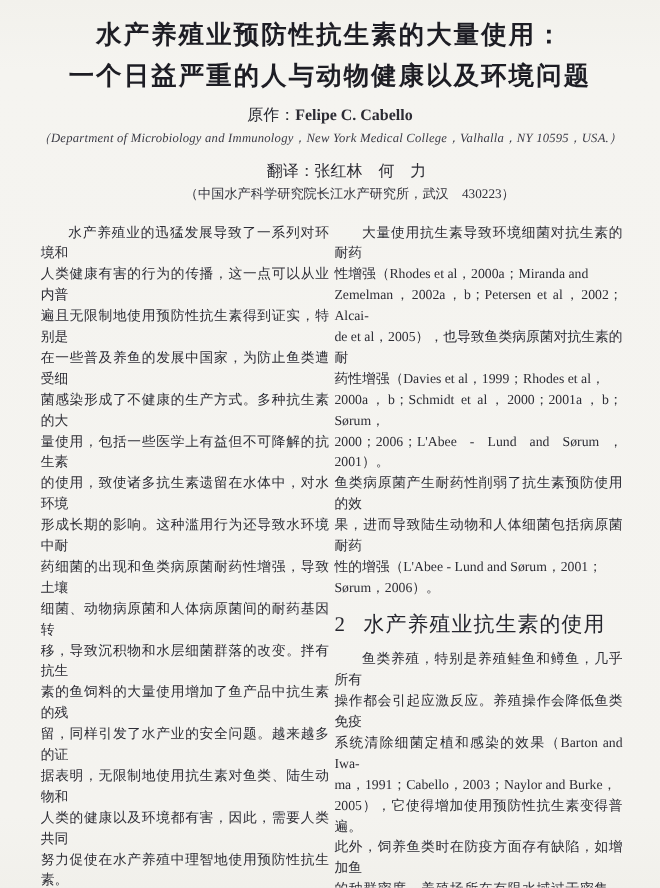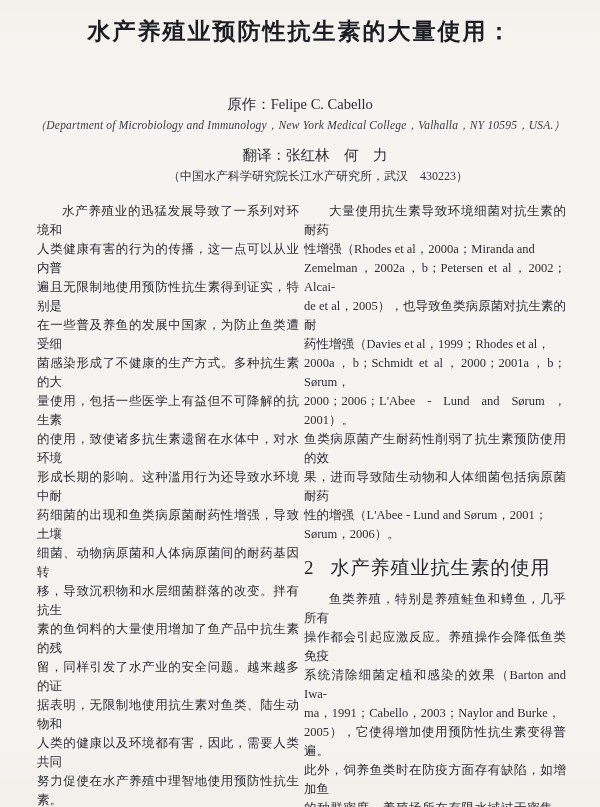--- a/index.html
+++ b/index.html
@@ -36,21 +36,21 @@
   .byline {
     position: absolute;
     top: 95px;
     left: 0;
     right: 0;
     text-align: center;
     font-size: 14.5px;
     color: #2c2c34;
   }
   .byline .en-name {
-    font-weight: 400;
+    font-weight: 700;
   }
   .affil-en {
     position: absolute;
     top: 118px;
     left: 0;
     right: 0;
     text-align: center;
     font-size: 11.5px;
     font-style: italic;
     color: #3a3a44;
@@ -104,20 +104,21 @@
     margin-right: 16px;
   }
 </style>
 </head>
 <body>
 
 <div class="page">
 
   <div class="title-block">
     <div class="title-line">水产养殖业预防性抗生素的大量使用：</div>
+    <div class="title-line">一个日益严重的人与动物健康以及环境问题</div>
   </div>
 
   <div class="byline">
     <span>原作：</span><span class="en-name">Felipe C. Cabello</span>
   </div>
 
   <div class="affil-en">（Department of Microbiology and Immunology，New York Medical College，Valhalla，NY 10595，USA.）</div>
 
   <div class="translator">
     <span>翻译：</span><span>张红林　何　力</span>

